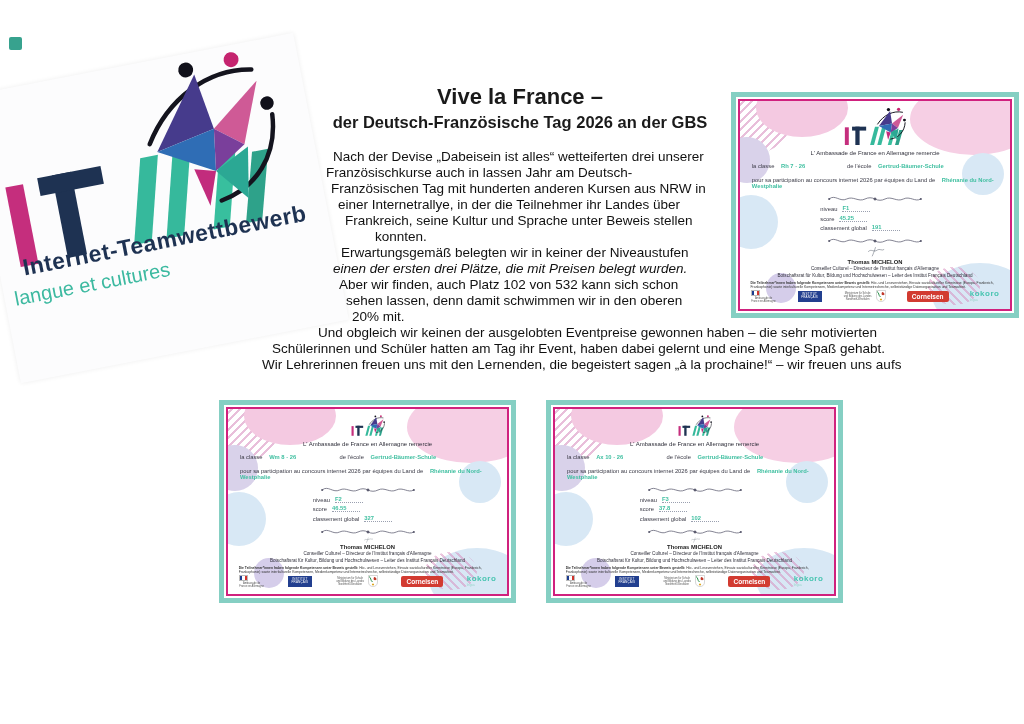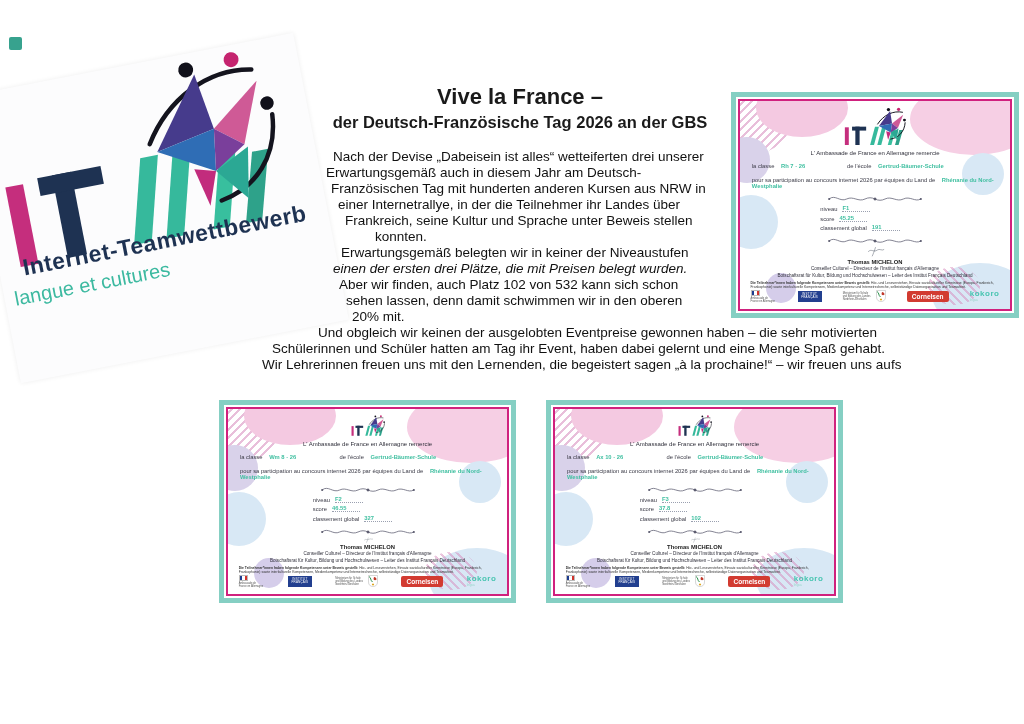--- a/index.html
+++ b/index.html
@@ -79,21 +79,21 @@
   .stats{margin-top:1px;font-size:5.8px;color:#3a3a46;align-self:center;
        display:flex;flex-direction:column;gap:2.5px;margin-right:30px;}
   .stats .srow{display:flex;align-items:flex-end;}
   .stats .tv{min-width:28px;border-bottom:1px dotted #9aa0b0;text-align:left;}
   .sig{width:40px;height:16px;margin-top:0;}
   .signer{font-size:5.8px;font-weight:bold;color:#222;margin-top:1px;}
   .stitle{font-size:4.6px;color:#2f2f3a;margin-top:1.6px;}
   .fine{font-size:3.4px;line-height:1.3;color:#333;text-align:left;width:98%;margin-top:3px;}
   .fine b{font-weight:bold;}
   .logostrip{margin-top:auto;width:98%;display:flex;justify-content:space-between;
-       align-items:center;padding-bottom:2px;}
+       align-items:center;padding-bottom:2px;text-align:center;}
   .lg-embassy{display:flex;flex-direction:column;gap:1px;width:26px;}
   .lg-embassy .flag{width:7px;height:4px;
        background:linear-gradient(90deg,#1d3c8f 0 33%,#ffffff 33% 66%,#d0342c 66% 100%);
        border:0.5px solid #bbb;}
   .lg-embassy .etext{font-size:2.6px;color:#555;line-height:1.2;}
   .lg-if{width:24px;height:11px;background:#223f8f;color:#fff;display:flex;
        flex-direction:column;align-items:center;justify-content:center;
        font-size:3px;line-height:1.1;letter-spacing:.2px;}
   .lg-min{display:flex;align-items:center;gap:3px;}
   .lg-min .mtext{font-size:2.6px;color:#555;width:30px;line-height:1.2;}
@@ -163,21 +163,21 @@
 
   <div class="title">
     <div class="t1">Vive la France –</div>
     <div class="t2">der Deutsch-Französische Tag 2026 an der GBS</div>
   </div>
 
   <div class="body-text">
 
       <div class="bodyline">Nach der Devise „Dabeisein ist alles“ wetteiferten drei unserer</div>
 
-      <div class="bodyline">Erwartungsgemäß auch in diesem Jahr am Deutsch-</div>
+      <div class="bodyline">Französischkurse auch in lassen Jahr am Deutsch-</div>
 
       <div class="bodyline">Französischen Tag mit hunderten anderen Kursen aus NRW in</div>
 
       <div class="bodyline">einer Internetrallye, in der die Teilnehmer ihr Landes über</div>
 
       <div class="bodyline">Frankreich, seine Kultur und Sprache unter Beweis stellen</div>
 
       <div class="bodyline">konnten.</div>
 
       <div class="bodyline">Erwartungsgemäß belegten wir in keiner der Niveaustufen</div>

